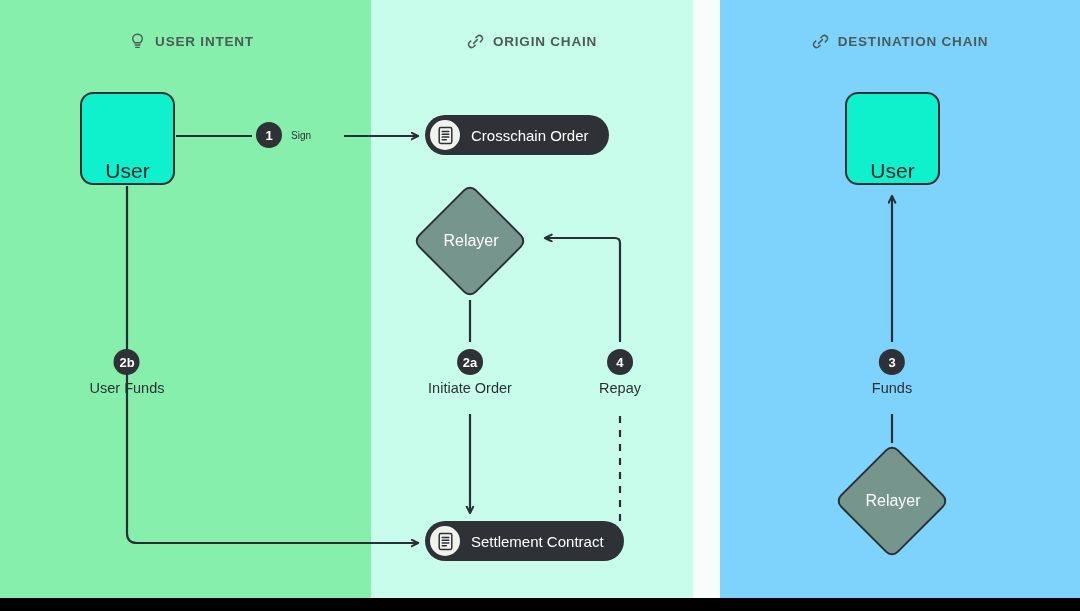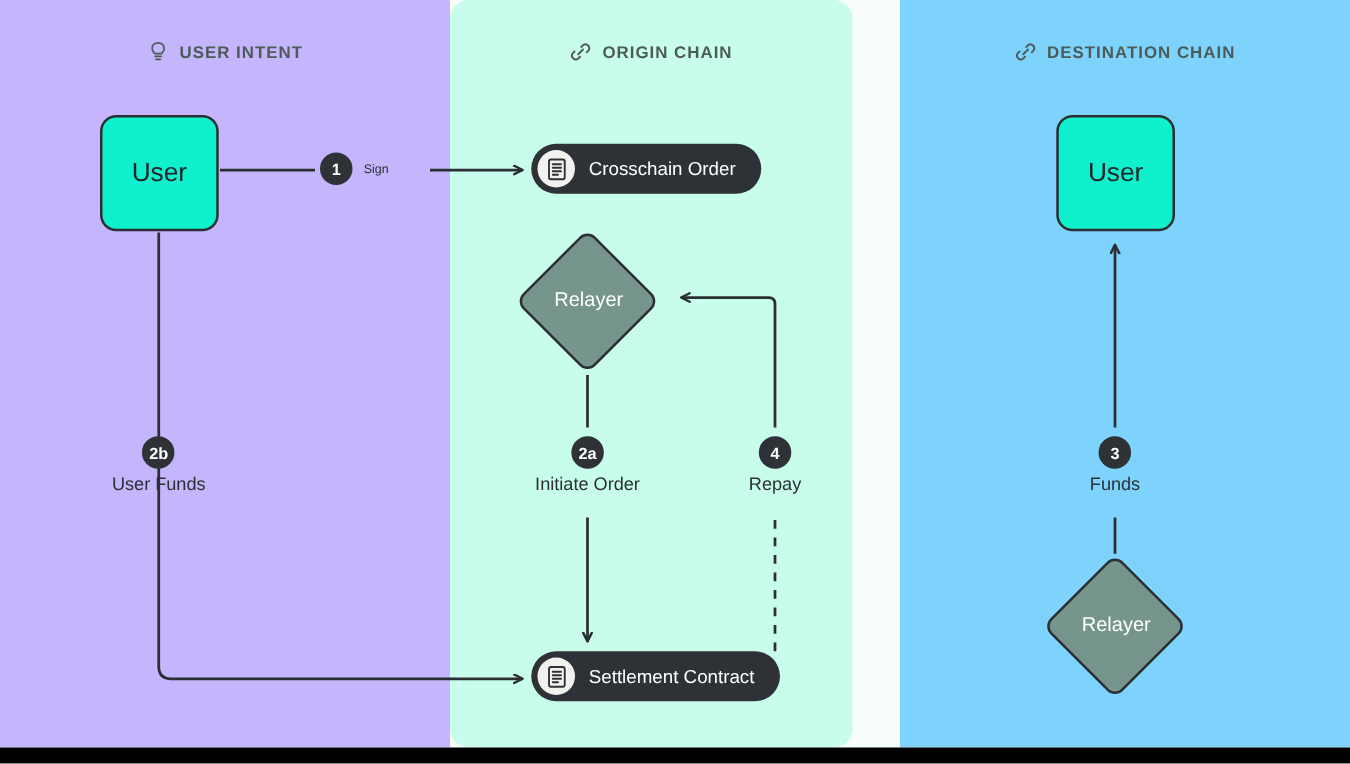--- a/index.html
+++ b/index.html
@@ -15,22 +15,22 @@
     width: 1080px;
     height: 611px;
     overflow: hidden;
     background: #f7fdfb;
   }
   .panel {
     position: absolute;
     top: 0;
     height: 598px;
   }
-  #panel-user    { left: 0px;   width: 360px; background: #c4b5fd; }
-  #panel-origin  { left: 360px; width: 322px; background: #c8fdec; border-radius: 15px; }
+  #panel-user    { left: 0px;   width: 360px; background: #86efac; padding-left: 23px; }
+  #panel-origin  { left: 371px; width: 322px; background: #c8fdec; }
   #panel-dest    { left: 720px; width: 360px; background: #7dd3fc; }
 
   #bottom-bar {
     position: absolute;
     left: 0;
     top: 598px;
     width: 1080px;
     height: 13px;
     background: #000000;
   }
@@ -71,21 +71,21 @@
     pointer-events: none;
   }
 
   
   .user-box {
     position: absolute;
     background: #0ff0cd;
     border: 2.5px solid #2b2f33;
     border-radius: 13px;
     display: flex;
-    align-items: center;
+    align-items: flex-end;
     justify-content: center;
     box-sizing: border-box;
   }
   .user-box span {
     font-size: 21px;
     color: #21262b;
   }
   #user-origin { left: 80px; top: 92px;  width: 95px; height: 93px; }
   #user-dest   { left: 845px; top: 92px; width: 95px; height: 93px; }
 

